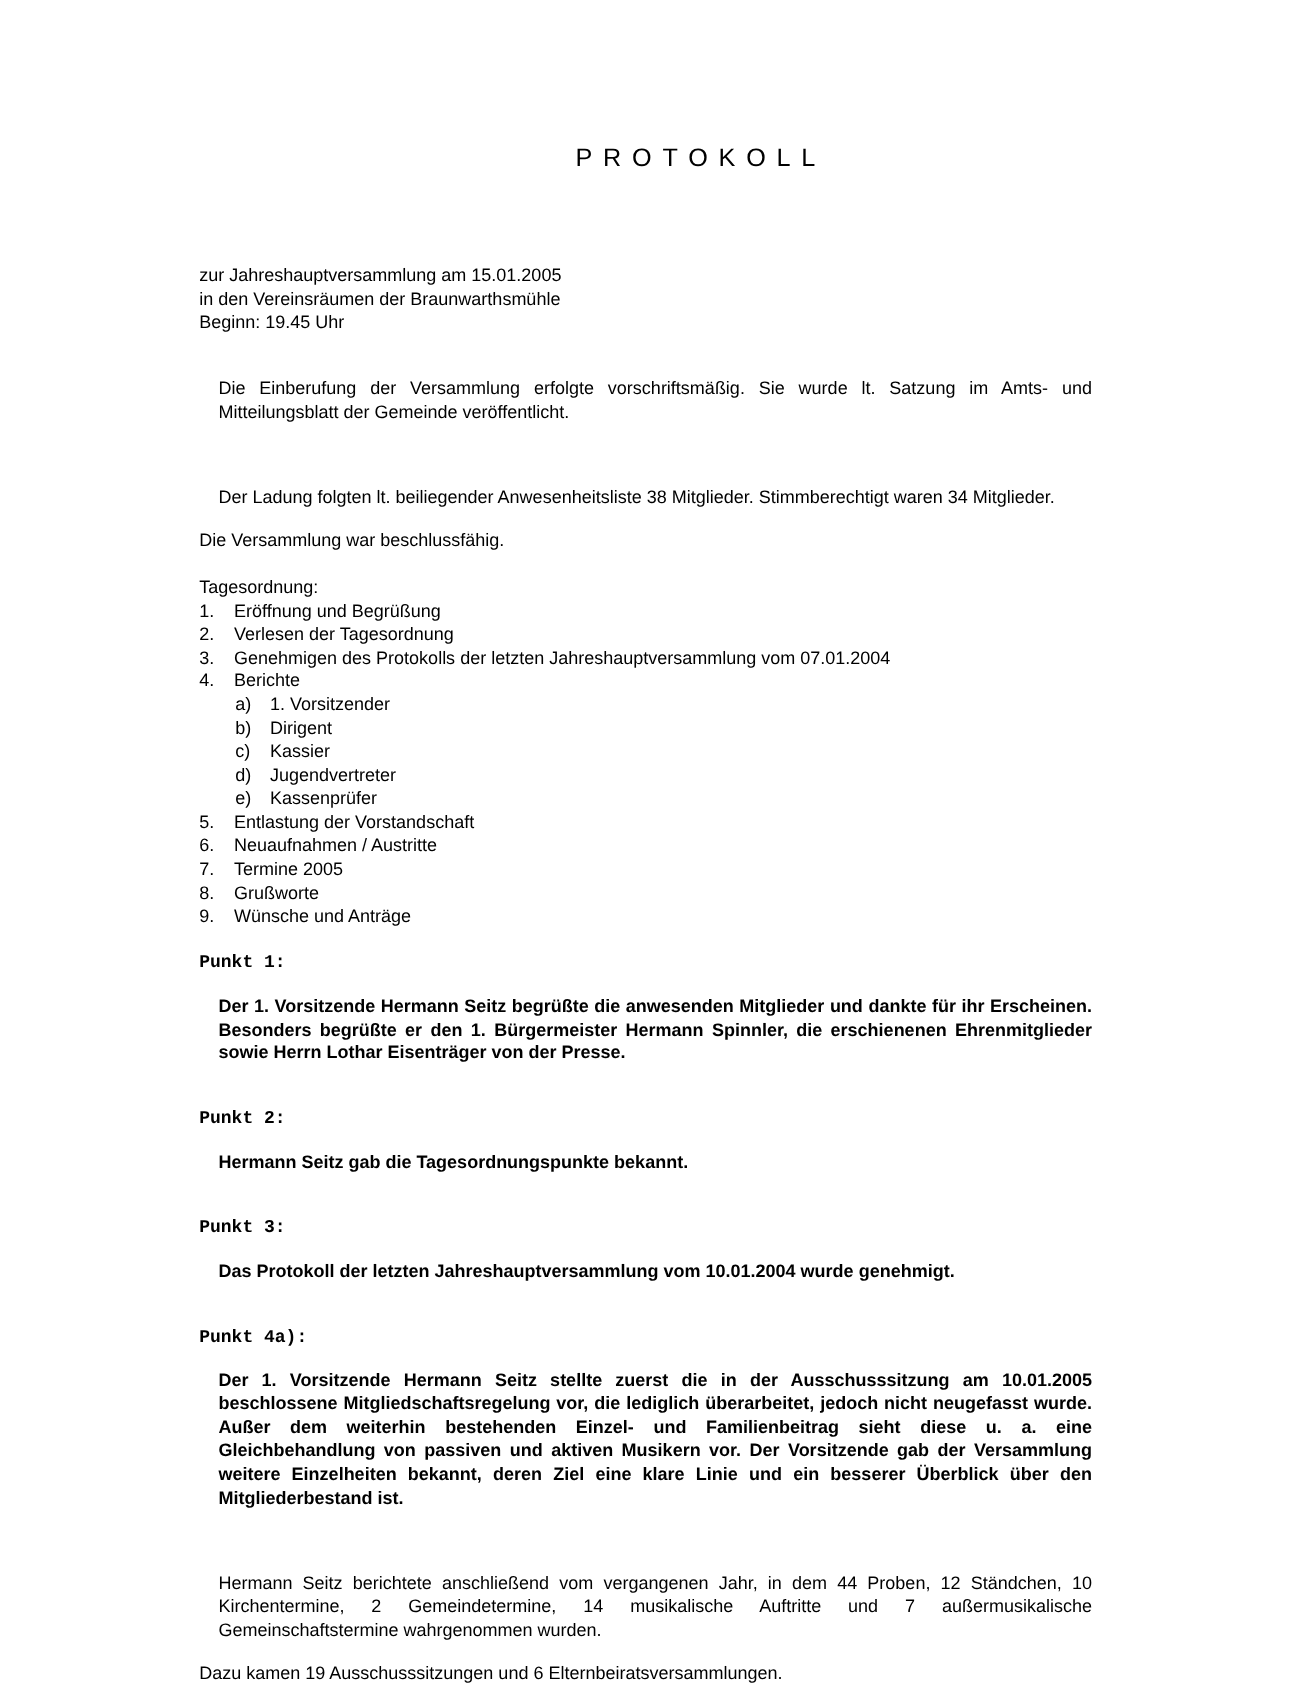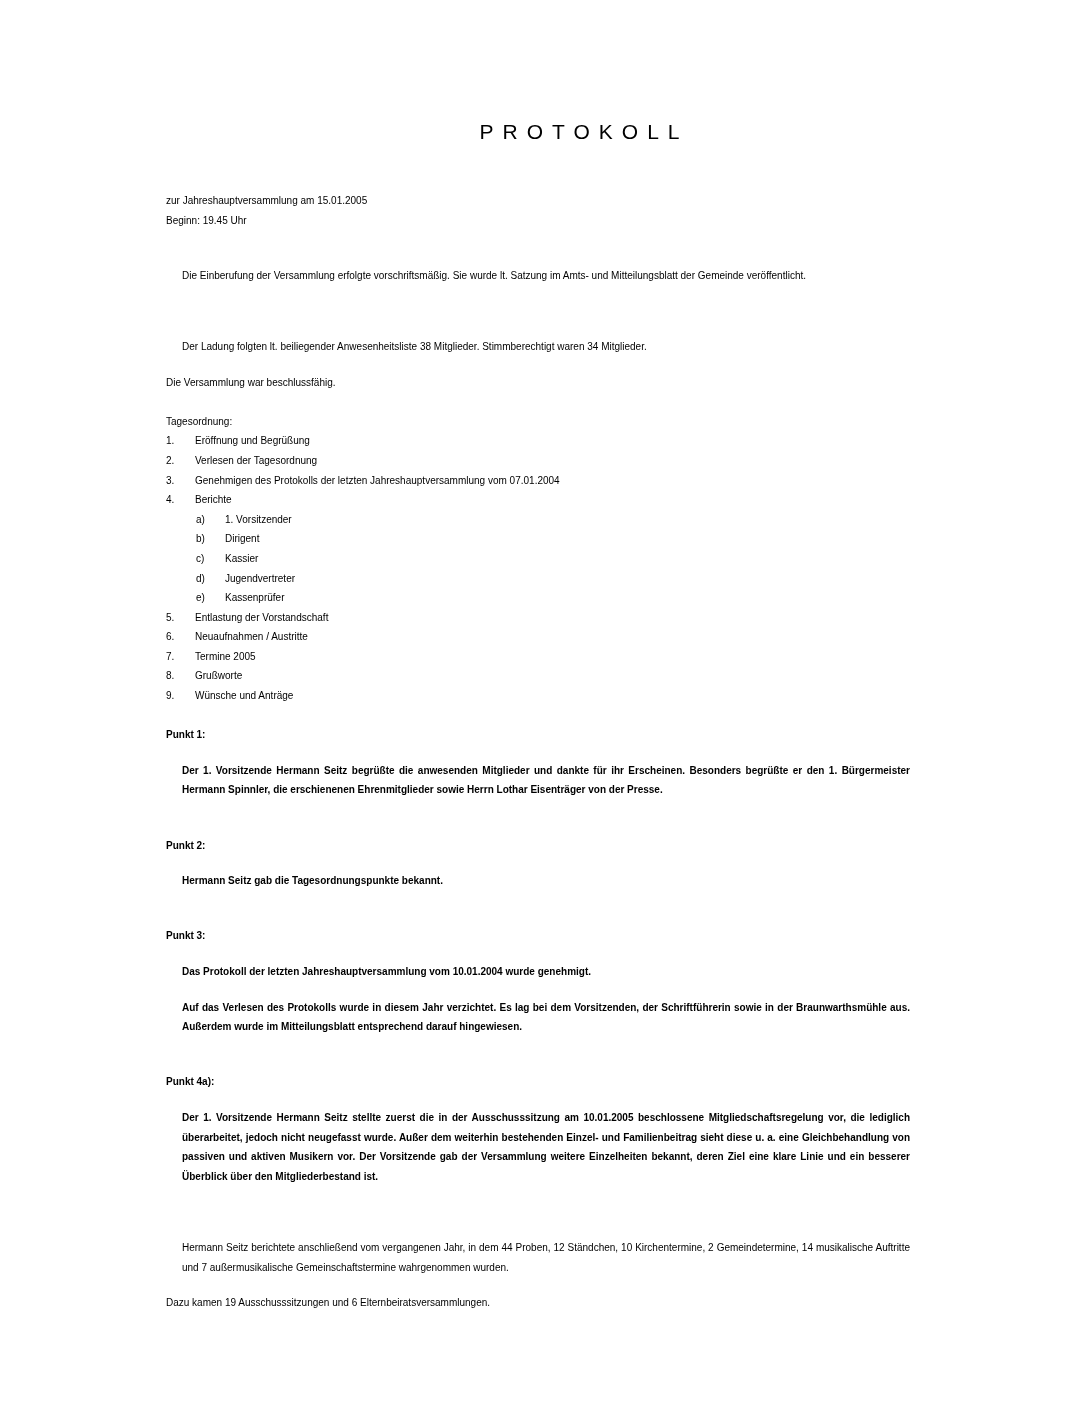--- a/index.html
+++ b/index.html
@@ -38,23 +38,23 @@
     text-transform: lowercase;
     line-height: 1.1;
     white-space: pre;
     margin-left: 40px;
   }
 
   
   .content {
     position: absolute;
     left: 166px;
-    top: 191px;
+    top: 220px;
     width: 760px;
-    font-size: 10px;
+    font-size: 15px;
     line-height: 19.6px;
   }
 
   .block {
     margin: 0;
   }
 
   .gap-sm { height: 19.6px; }
 
   .line {
@@ -100,37 +100,39 @@
   ol.subagenda > li > .marker {
     position: absolute;
     left: 0;
     top: 0;
     width: 26px;
   }
 
   .sec-head {
     font-weight: 700;
     line-height: 19.6px;
+    font-family: Liberation Mono, monospace;
   }
   .sec-body {
     line-height: 19.6px;
     font-weight: bold;
   }
 </style>
 </head>
 <body>
 
 <div class="page">
 
   <div class="doc-title">Protokoll</div>
 
   <div class="content">
 
     <div class="block">
       <div class="line">zur Jahreshauptversammlung am 15.01.2005</div>
+      <div class="line">in den Vereinsräumen der Braunwarthsmühle</div>
       <div class="line">Beginn: 19.45 Uhr</div>
     </div>
 
     <div class="gap-sm"></div>
 
     <p class="para">Die Einberufung der Versammlung erfolgte vorschriftsmäßig. Sie wurde lt. Satzung im Amts- und Mitteilungsblatt der Gemeinde veröffentlicht.</p>
 
     <div class="gap-sm"></div>
 
     <p class="para">Der Ladung folgten lt. beiliegender Anwesenheitsliste 38 Mitglieder. Stimmberechtigt waren 34 Mitglieder.</p>
@@ -167,21 +169,20 @@
         </div>
         <div class="gap-sm"></div>
         <div>
           <div class="sec-head">Punkt 2:</div>
           <p class="para sec-body">Hermann Seitz gab die Tagesordnungspunkte bekannt.</p>
         </div>
         <div class="gap-sm"></div>
         <div>
           <div class="sec-head">Punkt 3:</div>
           <p class="para sec-body">Das Protokoll der letzten Jahreshauptversammlung vom 10.01.2004 wurde genehmigt.</p>
-          <p class="para sec-body">Auf das Verlesen des Protokolls wurde in diesem Jahr verzichtet. Es lag bei dem Vorsitzenden, der Schriftführerin sowie in der Braunwarthsmühle aus. Außerdem wurde im Mitteilungsblatt entsprechend darauf hingewiesen.</p>
         </div>
         <div class="gap-sm"></div>
         <div>
           <div class="sec-head">Punkt 4a):</div>
           <p class="para sec-body">Der 1. Vorsitzende Hermann Seitz stellte zuerst die in der Ausschusssitzung am 10.01.2005 beschlossene Mitgliedschaftsregelung vor, die lediglich überarbeitet, jedoch nicht neugefasst wurde. Außer dem weiterhin bestehenden Einzel- und Familienbeitrag sieht diese u. a. eine Gleichbehandlung von passiven und aktiven Musikern vor. Der Vorsitzende gab der Versammlung weitere Einzelheiten bekannt, deren Ziel eine klare Linie und ein besserer Überblick über den Mitgliederbestand ist.</p>
         </div>
         <div class="gap-sm"></div>
       </div>
 
     <p class="para">Hermann Seitz berichtete anschließend vom vergangenen Jahr, in dem 44 Proben, 12 Ständchen, 10 Kirchentermine, 2 Gemeindetermine, 14 musikalische Auftritte und 7 außermusikalische Gemeinschaftstermine wahrgenommen wurden.</p>

